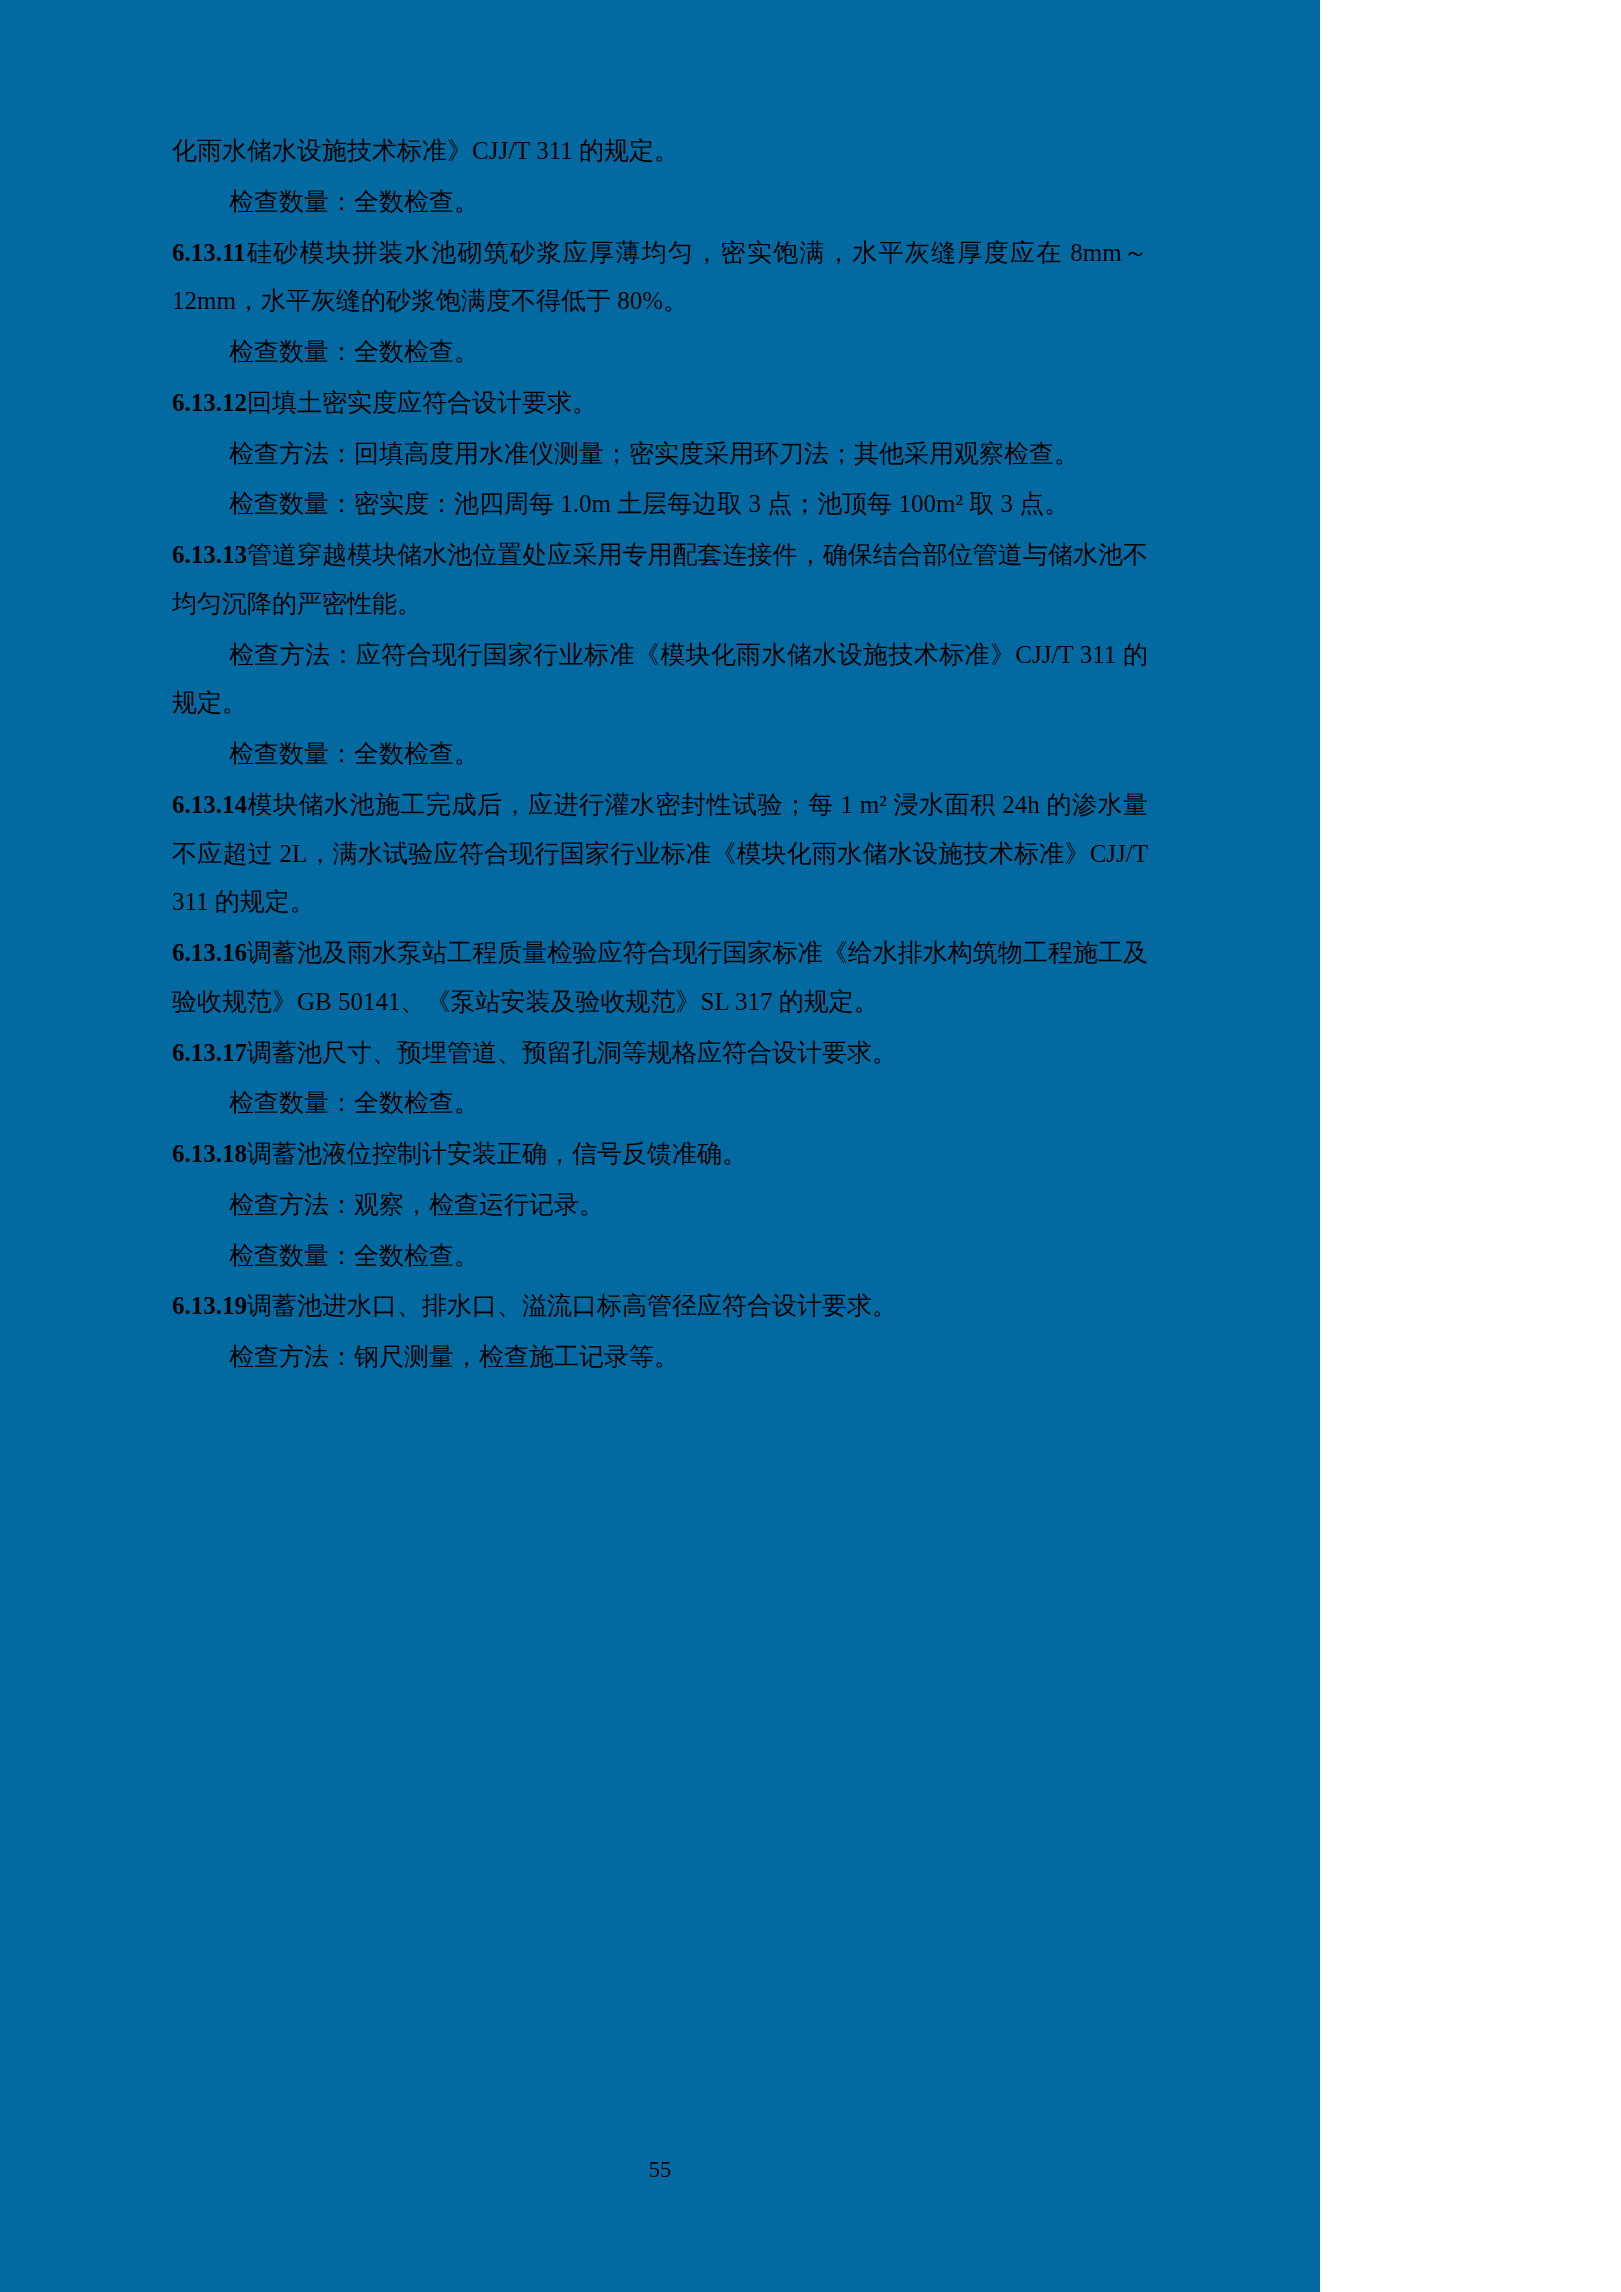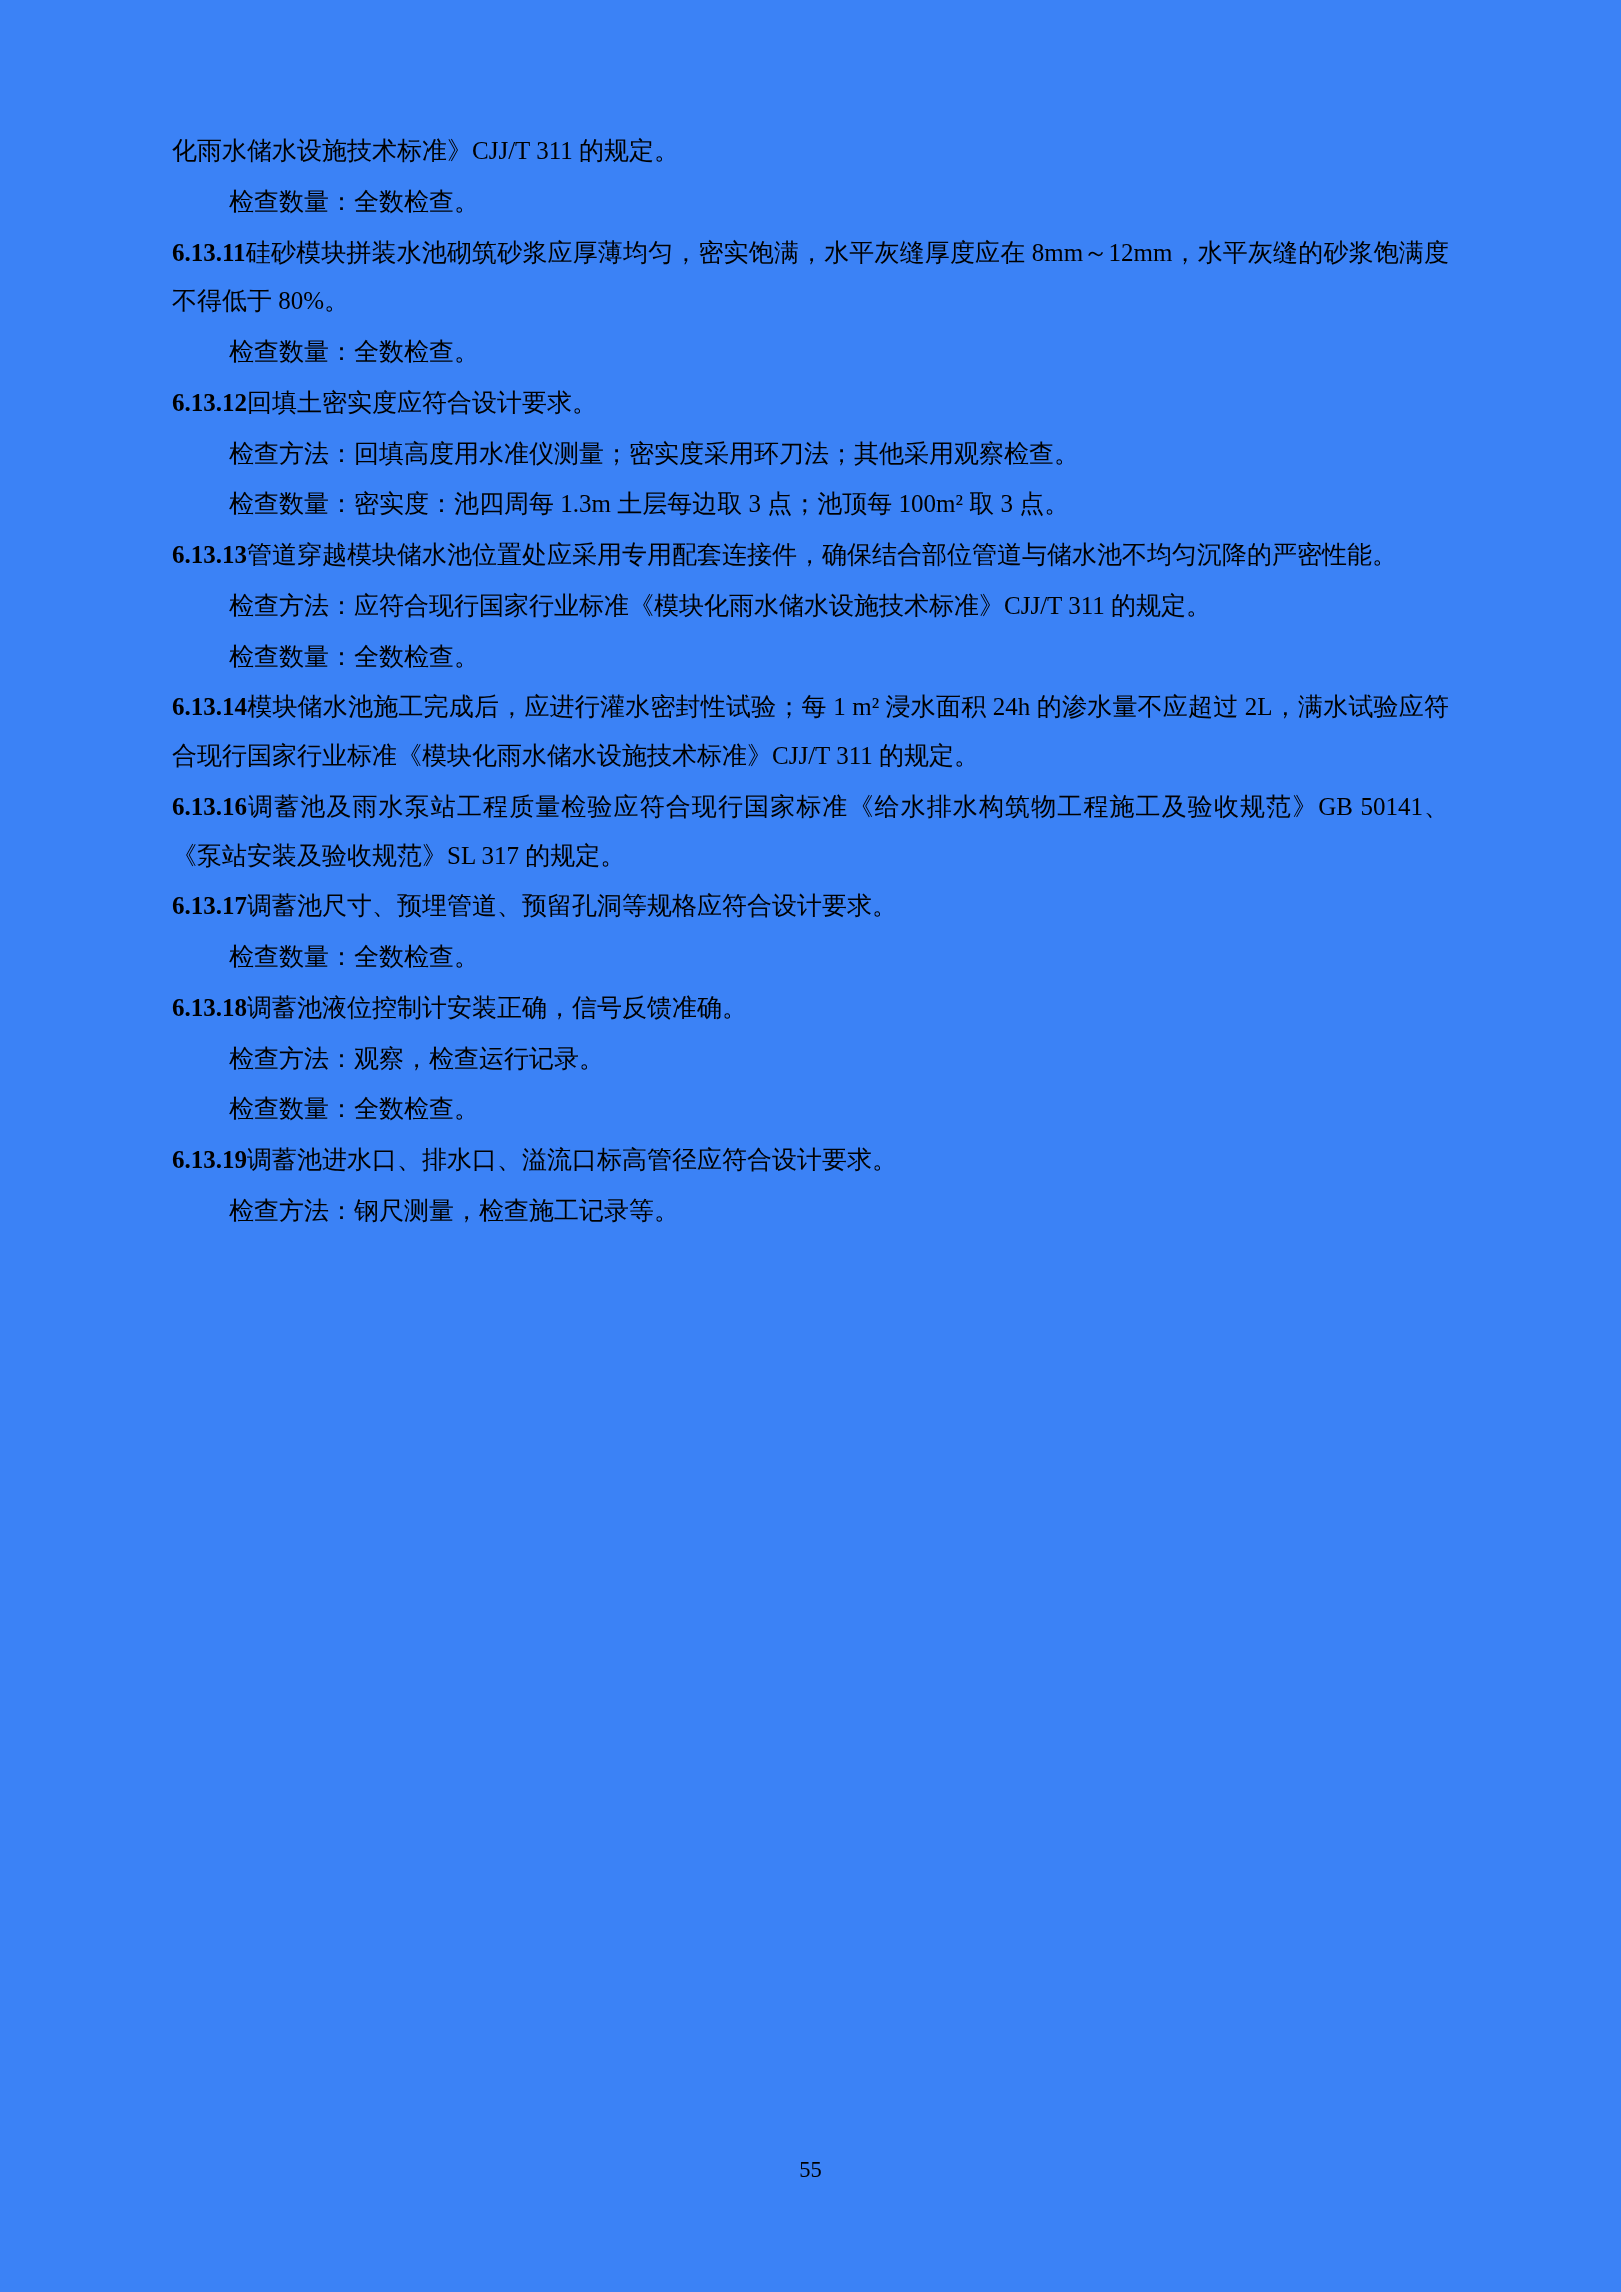--- a/index.html
+++ b/index.html
@@ -5,24 +5,24 @@
   html, body {
     margin: 0;
     padding: 0;
     background: #ffffff;
   }
   body {
     font-family: "Liberation Serif", "DejaVu Serif", serif;
     color: #000000;
   }
   .page {
-    width: 1621px;
+    width: 1320px;
     height: 2293px;
     position: relative;
-    background: #3b82f6;
+    background: #0369a1;
     box-sizing: border-box;
     padding: 127px 172px 59px 172px;
     overflow: hidden;
   }
   .doc-body {
     font-size: 25px;
     line-height: 1.95;
   }
   .para {
     margin: 0 0 2px 0;
@@ -73,21 +73,21 @@
 
     <p class="para hang">
       <span class="num">6.13.12</span><span>回填土密实度应符合设计要求。</span>
     </p>
 
     <p class="para indent">
       <span>检查方法：回填高度用水准仪测量；密实度采用环刀法；其他采用观察检查。</span>
     </p>
 
     <p class="para indent">
-      <span>检查数量：密实度：池四周每 1.3m 土层每边取 3 点；池顶每 100m² 取 3 点。</span>
+      <span>检查数量：密实度：池四周每 1.0m 土层每边取 3 点；池顶每 100m² 取 3 点。</span>
     </p>
 
     <p class="para hang">
       <span class="num">6.13.13</span><span>管道穿越模块储水池位置处应采用专用配套连接件，确保结合部位管道与储水池不均匀沉降的严密性能。</span>
     </p>
 
     <p class="para indent">
       <span>检查方法：应符合现行国家行业标准《模块化雨水储水设施技术标准》CJJ/T 311 的规定。</span>
     </p>
 

